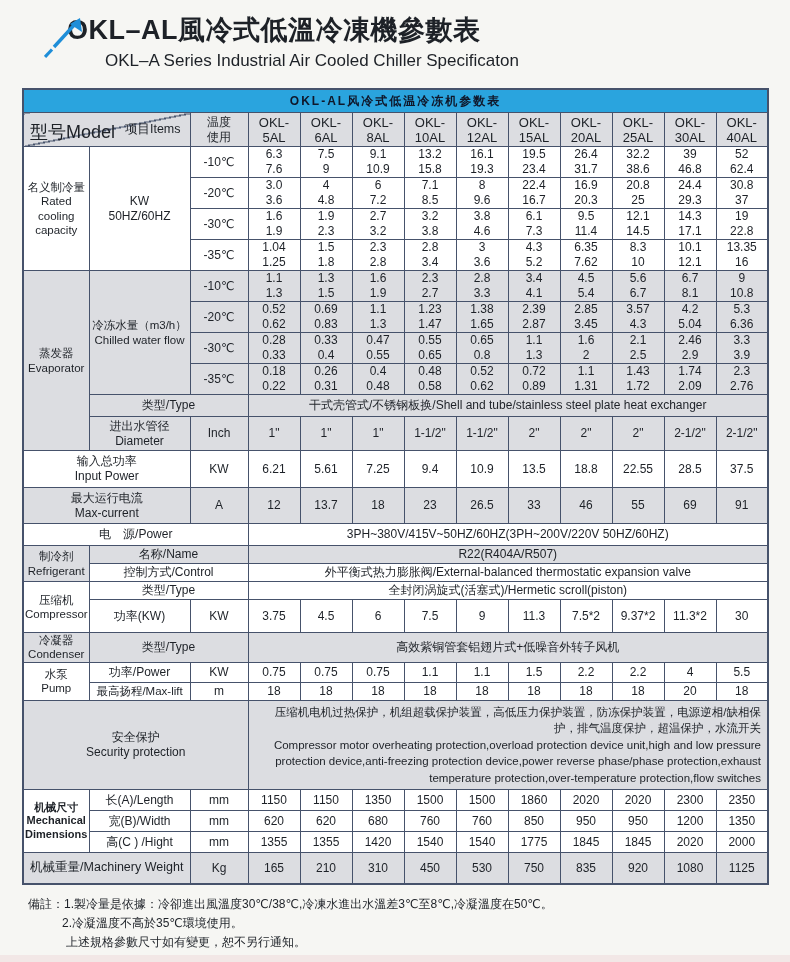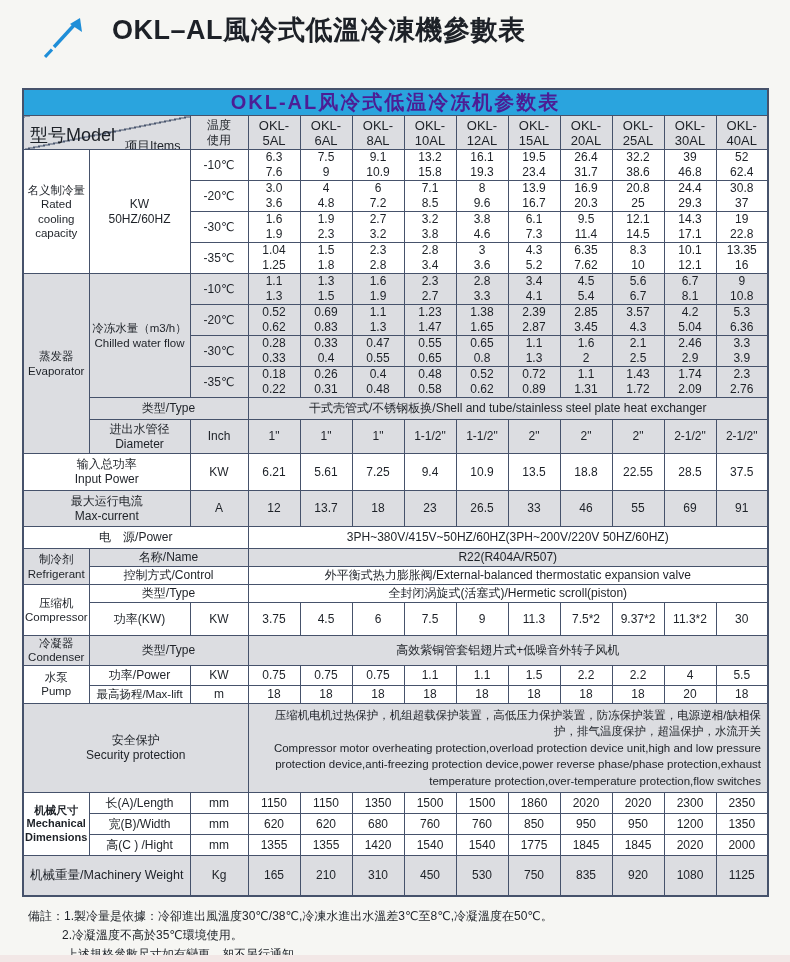--- a/index.html
+++ b/index.html
@@ -7,21 +7,21 @@
     width:790px;height:962px;
     background:#f6f6f3;
     font-family:"Liberation Sans","DejaVu Sans",sans-serif;
     color:#1d2127;
     position:relative;
     overflow:hidden;
   }
   
   .page-header{position:relative;height:74px;padding-top:10px;}
   .logo{position:absolute;left:44px;top:16px;width:48px;height:46px;}
-  .title-cn{margin:2px 0 0 112px;font-size:27px;font-weight:700;letter-spacing:.5px;}
+  .title-cn{margin:2px 0 0 67px;font-size:27px;font-weight:700;letter-spacing:.5px;}
   .subtitle-en{margin:3px 0 0 105px;font-size:17px;font-weight:500;}
   
   table{
     border-collapse:collapse;
     table-layout:fixed;
     width:747px;
     margin:4px 0 0 22px;
     border:2px solid #46526b;
     background:#ffffff;
   }
@@ -31,61 +31,62 @@
     vertical-align:middle;
     font-size:12px;
     padding:0 1px;
     overflow:hidden;
     line-height:1.25;
   }
   tr.gray td{background-color:#dcdde1;}
   td.cellgray{background-color:#dcdde1;}
   td.cellwhite{background-color:#ffffff;}
   .title-row td{
-    background-color:#2aa4de;color:#4c1d95;
-    font-size:20px;font-weight:700;height:22px;letter-spacing:2px;margin-left:48px;
+    background-color:#2aa4de;color:#0f172a;
+    font-size:12px;font-weight:700;height:22px;letter-spacing:2px;margin-left:48px;
   }
   .h34{height:34px}.h31{height:31px}.h22{height:22px}.h37{height:37px}
   .h36{height:36px}.h18{height:18px}.h33{height:33px}.h27{height:27px}
-  .h20{height:20px}.h85{height:85px}.h21{height:21px}.h23{height:40px}
+  .h20{height:20px}.h85{height:85px}.h21{height:21px}.h23{height:31px}
   .pair div{line-height:15px;}
   .small{font-size:11.5px;text-align:center;}
   .xsmall{font-size:11px;font-weight:bold;}
   
   td.corner{
     position:relative;
     background-color:#dcdde1;
     background-image:linear-gradient(to bottom right,
       transparent calc(50% - 0.7px),
       #46526b calc(50% - 0.7px),
       #46526b calc(50% + 0.7px),
       transparent calc(50% + 0.7px));
   }
   td.corner .model{position:absolute;left:6px;bottom:3px;font-size:18px;}
-  td.corner .items{position:absolute;right:9px;top:23px;font-size:12.5px;}
+  td.corner .items{position:absolute;right:9px;top:9px;font-size:12.5px;}
   td.secu-text{
     text-align:left;font-size:11.5px;padding:3px 6px;line-height:16.5px;
   }
   td.secu-text div{margin:0;text-align:right;}
   
   .notes{margin:10px 0 10px 28px;width:740px;font-size:12px;line-height:19px;}
   .notes .indent{margin-left:34px;}
   .notes .indent2{margin-left:38px;}
   .bottom-strip{position:absolute;left:0;bottom:0;width:790px;height:7px;background:#f2e7e6;}
 </style>
 </head>
 <body>
 
 <div class="page-header">
   <svg class="logo" viewBox="0 0 48 46">
     <line x1="10" y1="31" x2="32" y2="7" stroke="#1e8ed8" stroke-width="3.4"></line>
     <polygon points="36,2 38,16 26,8" fill="#1e8ed8"></polygon>
     <line x1="1" y1="41" x2="8" y2="33.5" stroke="#1e8ed8" stroke-width="3.2"></line>
   </svg>
   <div class="title-cn">OKL–AL風冷式低溫冷凍機參數表</div>
+  <div class="subtitle-en">OKL–A Series Industrial Air Cooled Chiller Specificaton</div>
 </div>
 
 <table>
   <colgroup>
     <col style="width:66px">
       <col style="width:101px">
       <col style="width:58px">
     <col style="width:52px">
       <col style="width:52px">
       <col style="width:52px">
@@ -223,21 +224,21 @@
         </td>
         <td class="pair">
           <div>7.1</div>
           <div>8.5</div>
         </td>
         <td class="pair">
           <div>8</div>
           <div>9.6</div>
         </td>
         <td class="pair">
-          <div>13.9</div>
+          <div>22.4</div>
           <div>16.7</div>
         </td>
         <td class="pair">
           <div>16.9</div>
           <div>20.3</div>
         </td>
         <td class="pair">
           <div>20.8</div>
           <div>25</div>
         </td>

